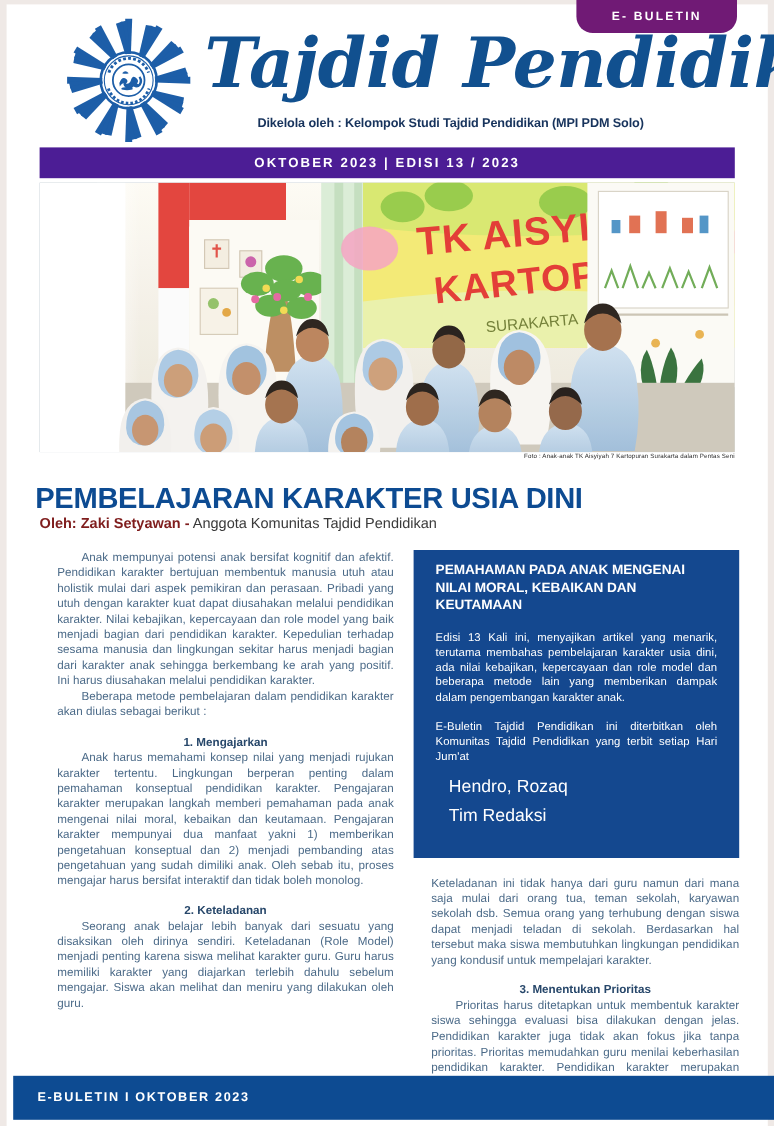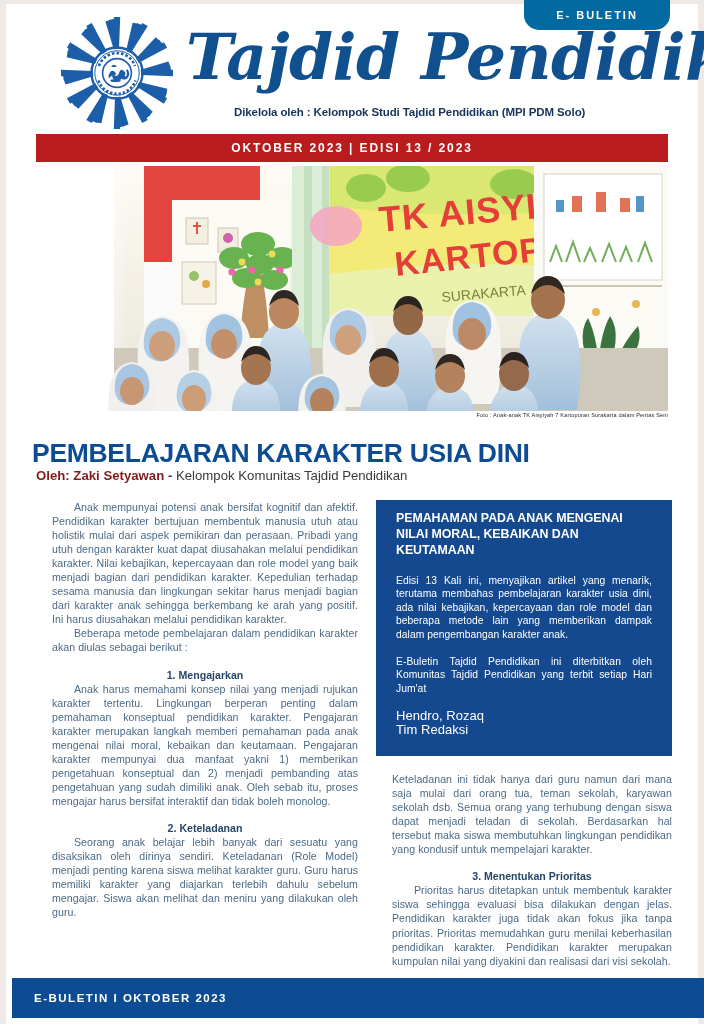--- a/index.html
+++ b/index.html
@@ -39,21 +39,21 @@
     background: #efe9e6;
   }
 
   
   .ebuletin-tab {
     position: absolute;
     top: 0;
     right: 34px;
     width: 146px;
     height: 30px;
-    background: #0369a1;
+    background: #701a75;
     border-bottom-left-radius: 15px;
     border-bottom-right-radius: 15px;
     color: #ffffff;
     font-size: 11px;
     font-weight: bold;
     letter-spacing: 2.0px;
     display: flex;
     align-items: center;
     justify-content: center;
   }
@@ -99,21 +99,21 @@
     padding-left: 48px;
   }
 
   
   .edition-bar {
     position: absolute;
     left: 36px;
     top: 134px;
     width: 632px;
     height: 28px;
-    background: #b91c1c;
+    background: #4c1d95;
     color: #ffffff;
     display: flex;
     align-items: center;
     justify-content: center;
     font-size: 12px;
     font-weight: bold;
     letter-spacing: 1.9px;
   }
 
   
@@ -214,23 +214,23 @@
   }
   .callout-p {
     font-size: 10.3px;
     line-height: 13.4px;
     text-align: justify;
     margin: 0 0 14px 0;
     letter-spacing: 0.05px;
   }
   .callout-p:last-child { margin-bottom: 0; }
   .callout-sign {
-    font-size: 13px;
+    font-size: 16px;
     line-height: 13.4px;
-    margin: 0;
+    margin: 12px;
     letter-spacing: 0.05px;
   }
 
   
   .footer {
     position: absolute;
     left: 0;
     bottom: 6px;
     width: 704px;
     height: 40px;
@@ -503,21 +503,21 @@
       </g>
 
       <rect x="0" y="0" width="632" height="245" fill="#ffffff" opacity="0.06"></rect>
     </svg>
   </div>
 
   <div class="caption">Foto : Anak-anak TK Aisyiyah 7 Kartopuran Surakarta dalam  Pentas Seni</div>
 
   <div class="headline">PEMBELAJARAN KARAKTER USIA DINI</div>
   <div class="byline">
-    <b>Oleh: Zaki Setyawan -</b><span> Kelompok Komunitas Tajdid Pendidikan</span>
+    <b>Oleh: Zaki Setyawan -</b><span> Anggota Komunitas Tajdid Pendidikan</span>
   </div>
 
   <div class="col-left">
     <p class="body-p">Anak mempunyai potensi anak bersifat kognitif dan afektif. Pendidikan karakter bertujuan membentuk manusia utuh atau holistik mulai dari aspek pemikiran dan perasaan. Pribadi yang utuh dengan karakter kuat dapat diusahakan melalui pendidikan karakter. Nilai kebajikan, kepercayaan dan role model yang baik menjadi bagian dari pendidikan karakter. Kepedulian terhadap sesama manusia dan lingkungan sekitar harus menjadi bagian dari karakter anak sehingga berkembang ke arah yang positif. Ini harus diusahakan melalui pendidikan karakter.</p>
     <p class="body-p">Beberapa metode pembelajaran dalam pendidikan karakter akan diulas sebagai berikut :</p>
     <p class="sec-head">1.   Mengajarkan</p>
     <p class="body-p">Anak harus memahami konsep nilai yang menjadi rujukan karakter tertentu. Lingkungan berperan penting dalam pemahaman konseptual pendidikan karakter. Pengajaran karakter merupakan langkah memberi pemahaman pada anak mengenai nilai moral, kebaikan dan keutamaan. Pengajaran karakter mempunyai dua manfaat yakni 1) memberikan pengetahuan konseptual dan 2) menjadi pembanding atas pengetahuan yang sudah dimiliki anak. Oleh sebab itu, proses mengajar harus bersifat interaktif dan tidak boleh monolog.</p>
     <p class="sec-head">2. Keteladanan</p>
     <p class="body-p">Seorang anak belajar lebih banyak dari sesuatu yang disaksikan oleh dirinya sendiri. Keteladanan (Role Model) menjadi penting karena siswa melihat karakter guru. Guru harus memiliki karakter yang diajarkan terlebih dahulu sebelum mengajar. Siswa akan melihat dan meniru yang dilakukan oleh guru.</p>
   </div>

